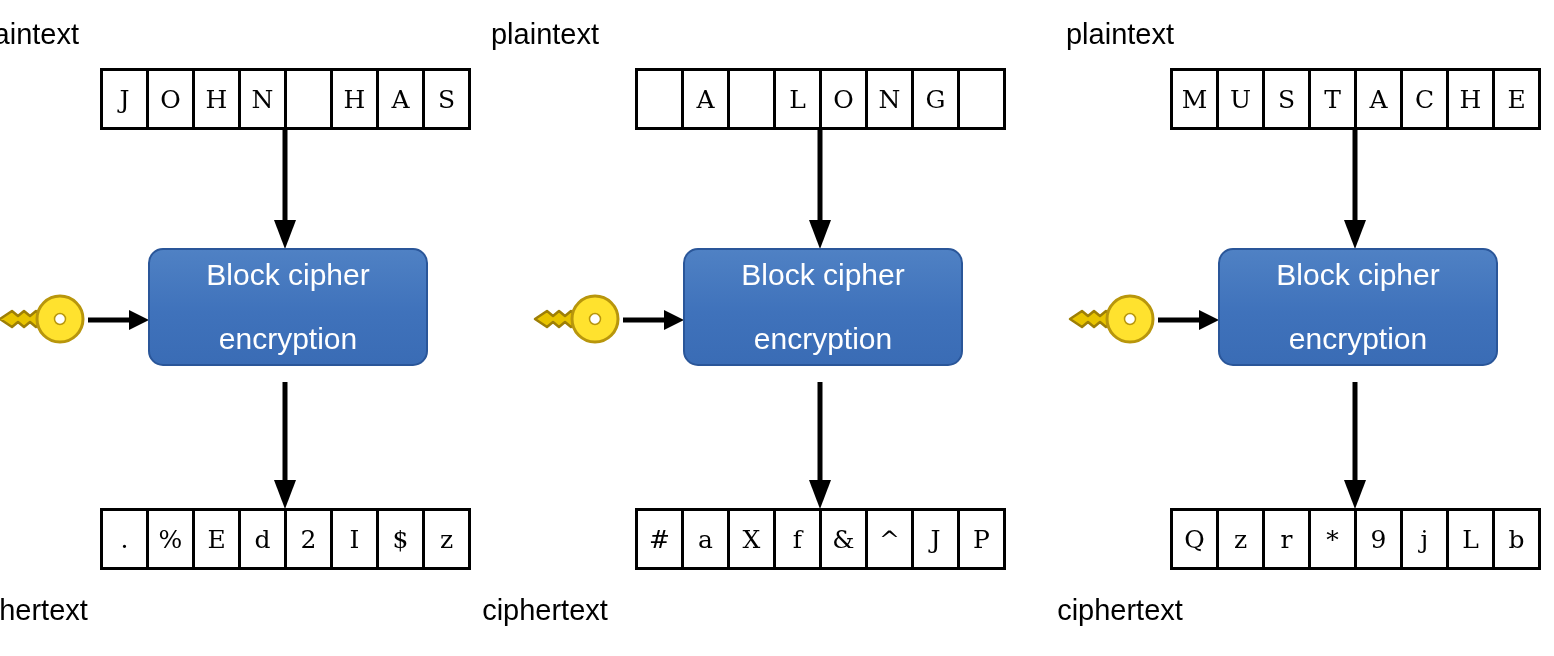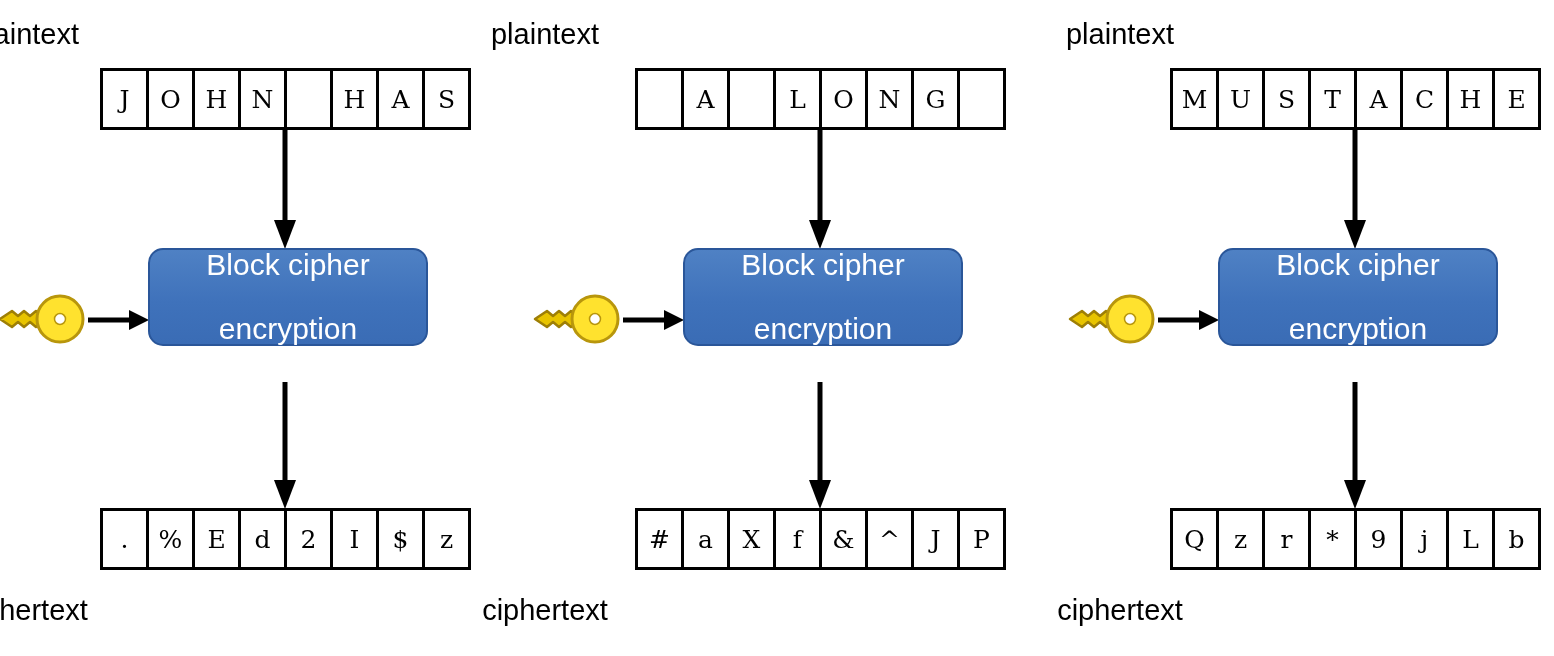--- a/index.html
+++ b/index.html
@@ -101,21 +101,21 @@
   }
   .col-0 .arrow-h { left: 88px; }
   .col-1 .arrow-h { left: 88px; }
   .col-2 .arrow-h { left: 88px; }
 
   
   .cipher-box {
     position: absolute;
     top: 248px;
     width: 280px;
-    height: 98px;
+    height: 118px;
     border-radius: 15px;
     border: 2px solid #2a5699;
     box-sizing: border-box;
     background: linear-gradient(180deg, #4f81c4 0%, #3f72bb 55%, #3a6cb5 100%);
     display: flex;
     flex-direction: column;
     align-items: center;
     justify-content: center;
     color: #ffffff;
     font-family: "Liberation Sans", sans-serif;

